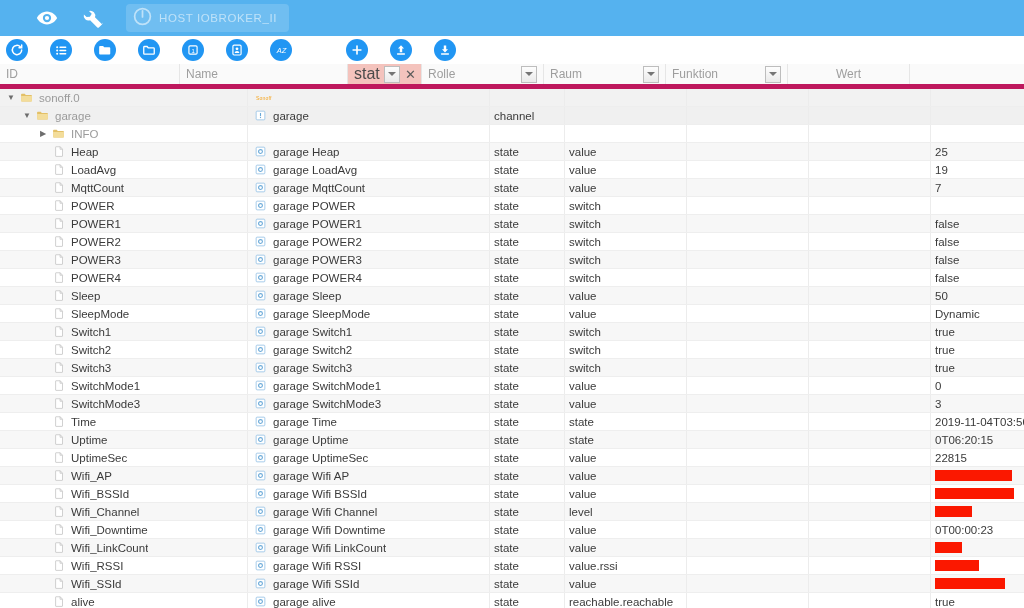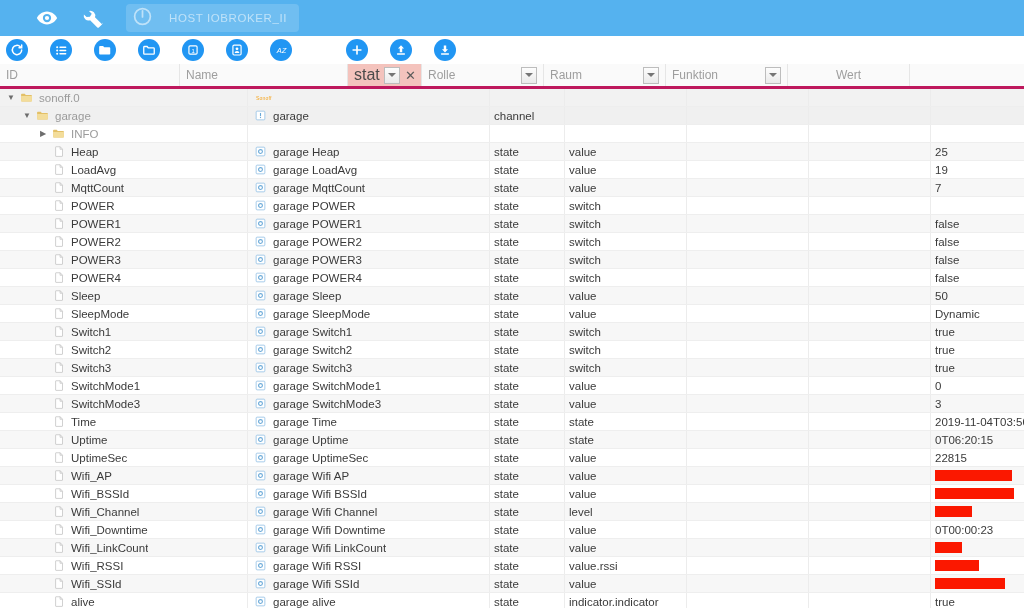--- a/index.html
+++ b/index.html
@@ -29,21 +29,21 @@
   .appbar-btn svg { display: block; }
   .host-chip {
     margin-left: 10px;
     height: 28px;
     min-width: 148px;
     background: rgba(255,255,255,0.16);
     border-radius: 4px;
     display: flex;
     align-items: center;
     padding: 0 12px 0 6px;
-    gap: 16px;
+    gap: 6px;
     cursor: pointer;
   }
   .host-chip-label {
     font-size: 11.5px;
     letter-spacing: 0.6px;
     color: rgba(255,255,255,0.55);
     white-space: nowrap;
   }
 
   
@@ -68,21 +68,21 @@
   }
   .tb-icon svg { display: block; }
   .tb-gap { width: 10px; flex: 0 0 auto; }
 
   
   .filterbar {
     height: 25px;
     display: flex;
     align-items: stretch;
     background: #fafafa;
-    border-bottom: 3px solid #be185d;
+    border-bottom: 5px solid #be185d;
     font-size: 12px;
   }
   .fcell {
     display: flex;
     align-items: center;
     border-right: 1px solid #e6e6e6;
     padding: 0 6px;
     color: #9e9e9e;
     position: relative;
     overflow: hidden;
@@ -1345,21 +1345,21 @@
             <rect x="2.5" y="2.5" width="19" height="19" rx="2" fill="#fff" stroke="#9fc7e8" stroke-width="2"></rect>
             <circle cx="12" cy="12" r="4.2" fill="none" stroke="#6aa9d8" stroke-width="2.4"></circle>
           </svg>
         </span>
         <span class="lbl">garage alive</span>
       </div>
       <div class="c c-type">
         <span>state</span>
       </div>
       <div class="c c-role">
-        <span>indicator.indicator</span>
+        <span>reachable.reachable</span>
       </div>
       <div class="c c-room">
         <span></span>
       </div>
       <div class="c c-func">
         <span></span>
       </div>
       <div class="c c-val">
         <span>true</span>
       </div>

